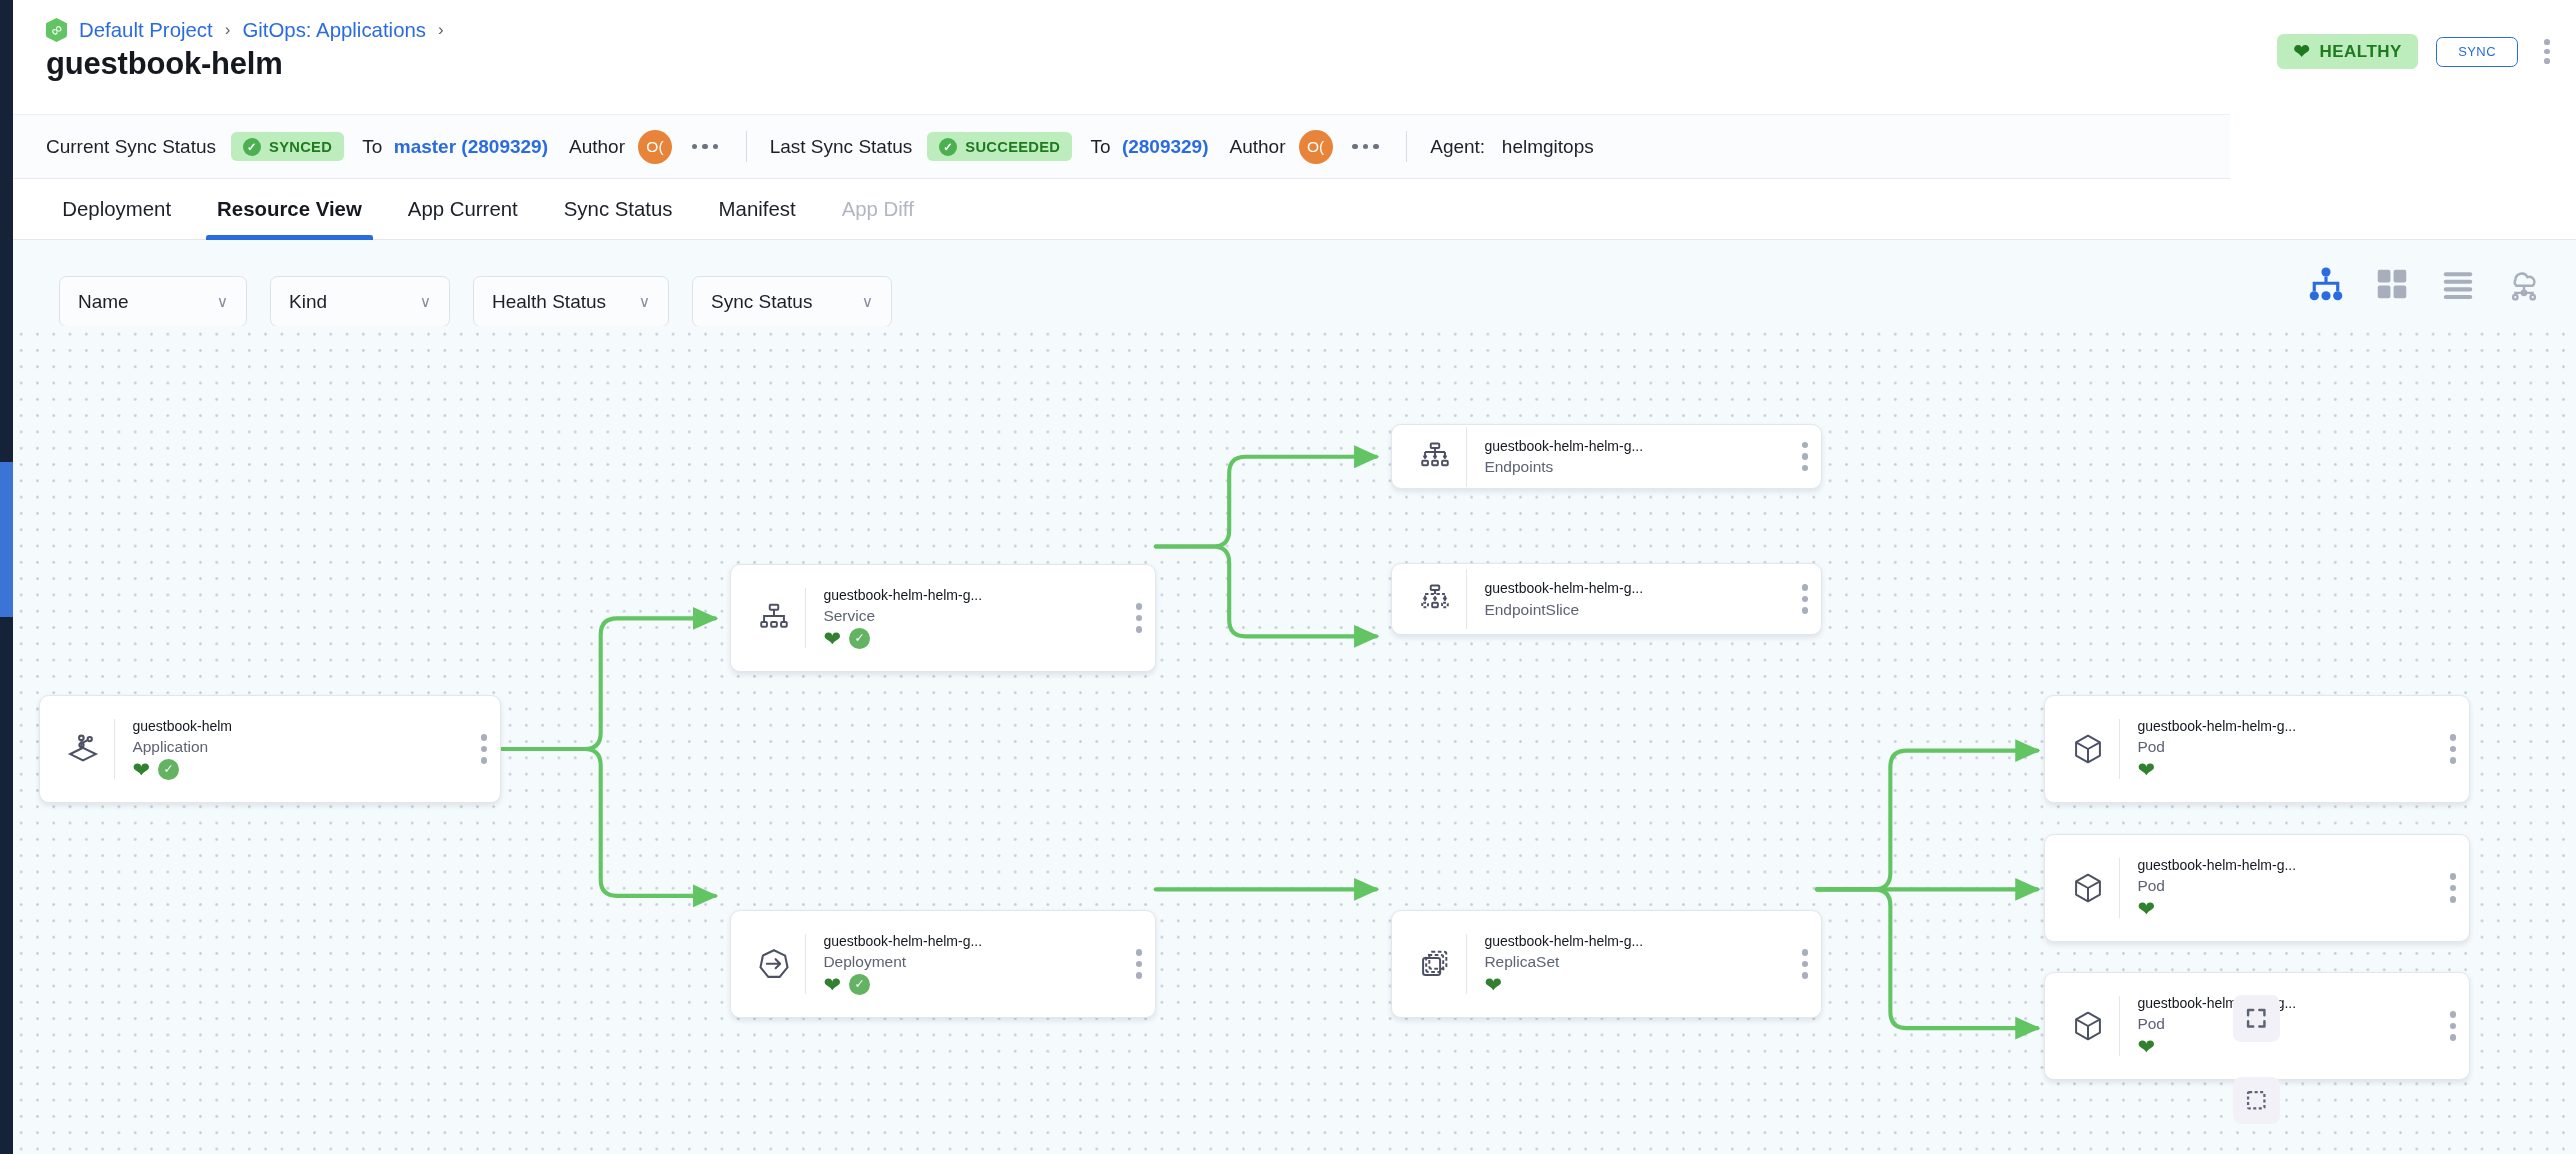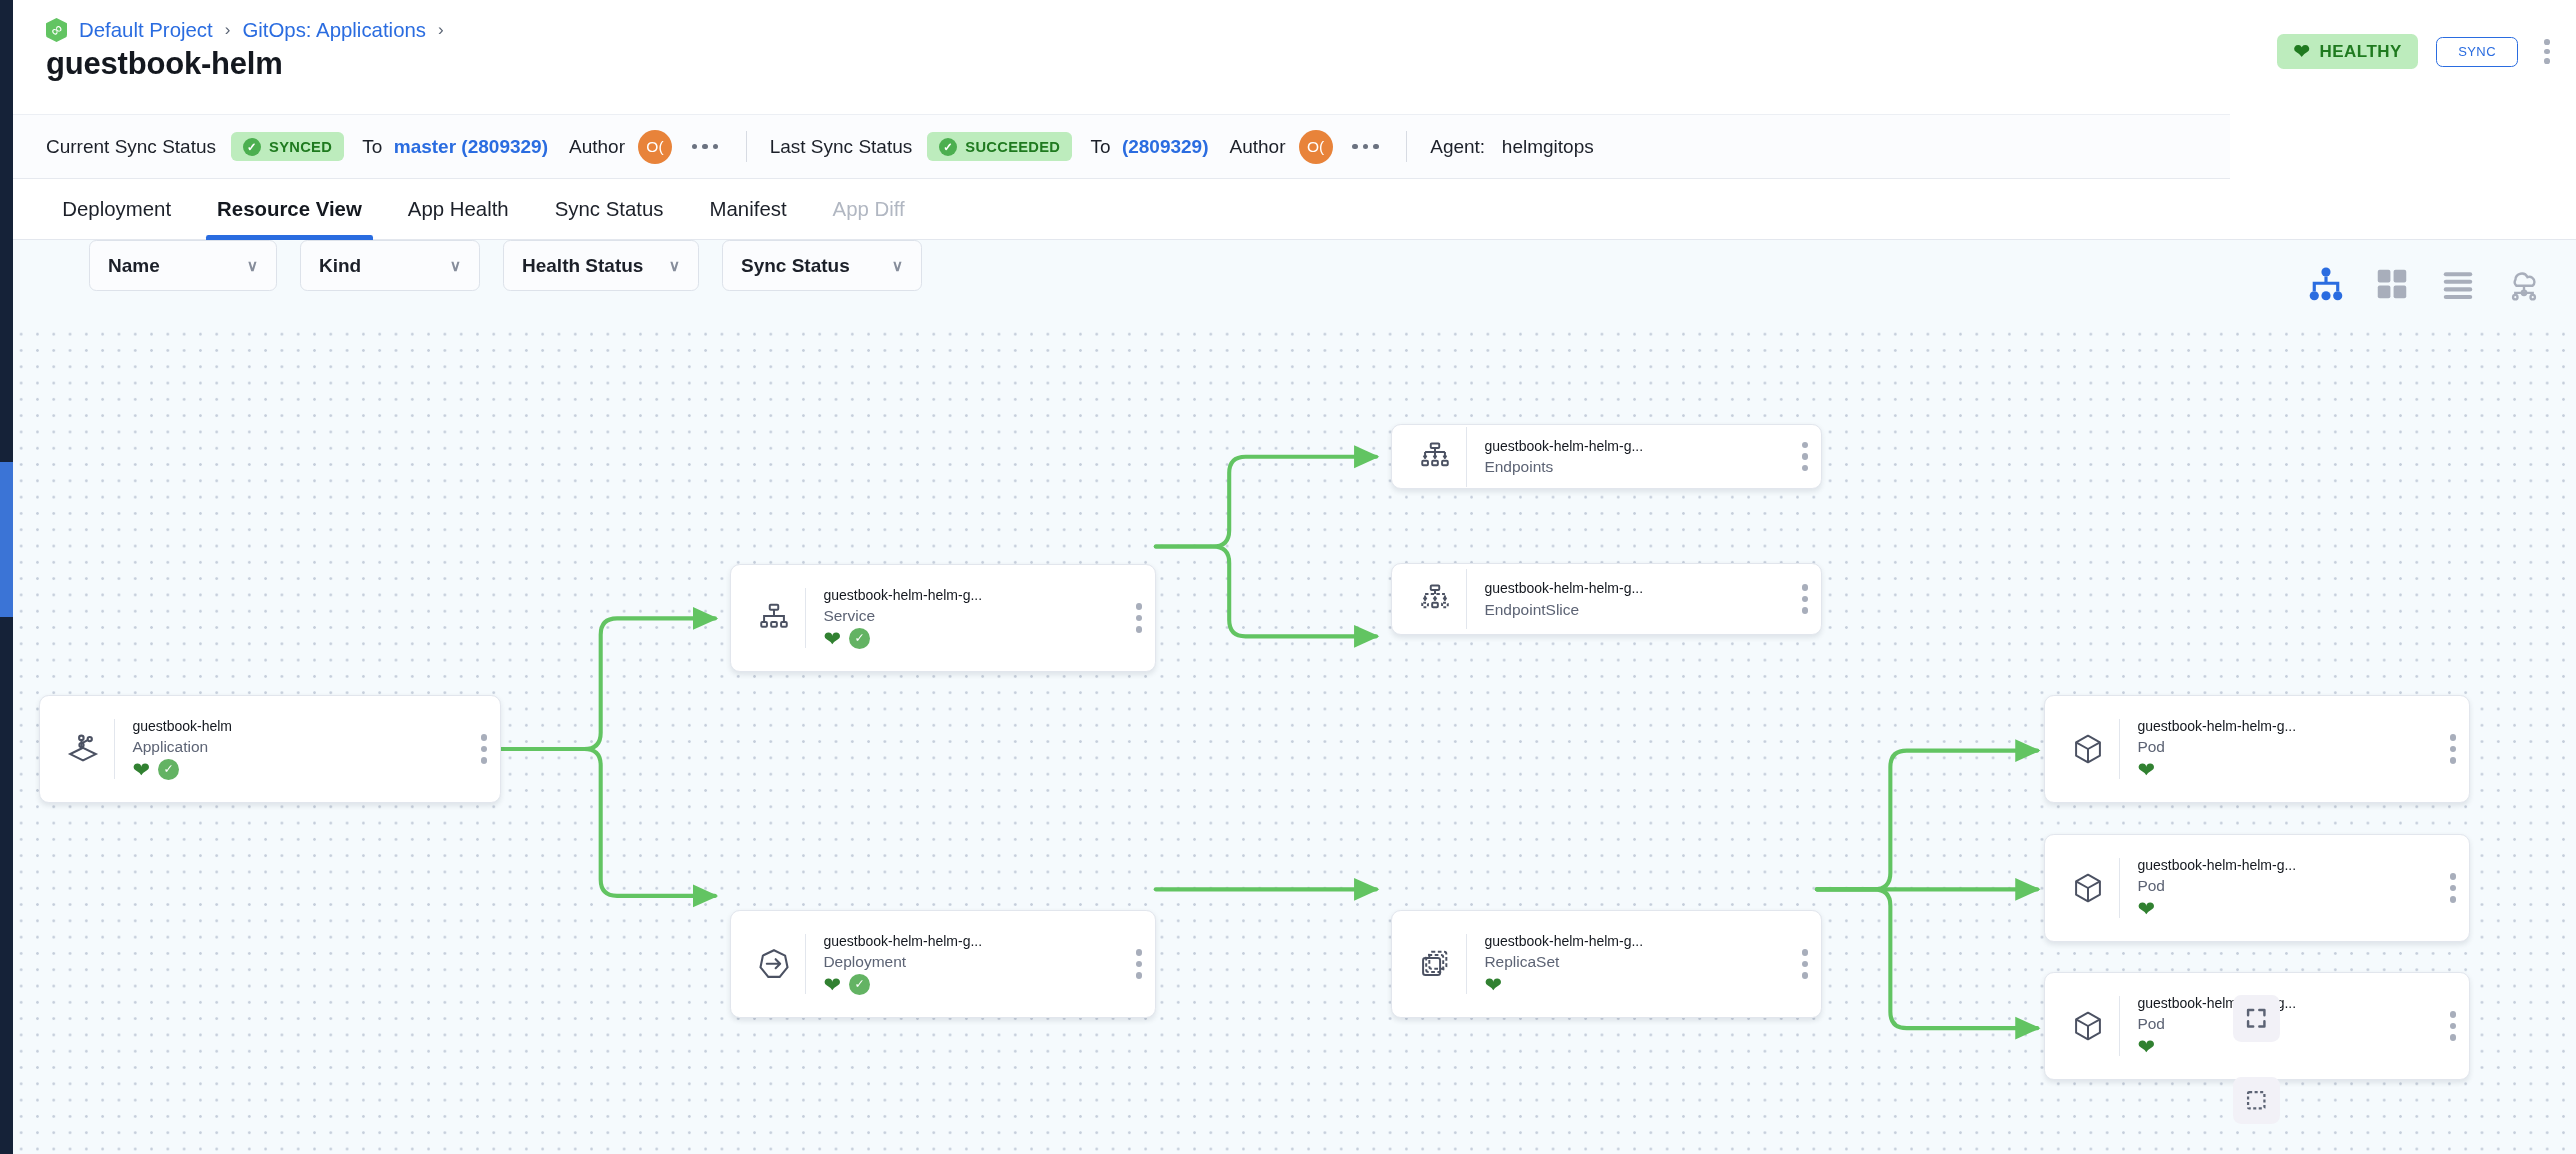--- a/index.html
+++ b/index.html
@@ -132,21 +132,21 @@
   .tab.active::after {
     content: ""; position: absolute; left: 11.4px; right: 11.4px; bottom: 0;
     height: 4.1px; background: #2a6ce0; border-radius: 2.4px 2.4px 0 0;
   }
   .tab.disabled { color: #b1b7c2; cursor: default; }
 
   
   .toolbar {
     position: absolute; left: 13px; top: 240px; width: 2563px; height: 87px;
     background: #f5fafd;
-    display: flex; align-items: flex-start; padding-left: 76px; gap: 23px; font-weight: bold;
+    display: flex; align-items: flex-end; padding-left: 46px; gap: 23px;
   }
   .select {
     height: 51px; border: 0.8px solid #dde2ea; border-radius: 7.3px;
     background: #fbfcfe;
     display: flex; align-items: center; justify-content: space-between;
     padding: 0 18px; cursor: pointer; min-width: 155px;
     font-size: 19px; color: #1c2029;
   }
   .select .chev {
     margin-left: 24.5px; color: #868d9b; font-size: 15.5px; line-height: 1;
@@ -285,21 +285,21 @@
 
     <span class="st-agent">
       <span>Agent:</span>
       <b>helmgitops</b>
     </span>
   </div>
 
   <div class="tabs">
     <div class="tab">Deployment</div>
     <div class="tab active">Resource View</div>
-    <div class="tab">App Health</div>
+    <div class="tab">App Current</div>
     <div class="tab">Sync Status</div>
     <div class="tab">Manifest</div>
     <div class="tab disabled">App Diff</div>
   </div>
 
   <div class="toolbar">
     <div class="select sel-name">
       <span>Name</span>
       <span class="chev">∨</span>
     </div>

